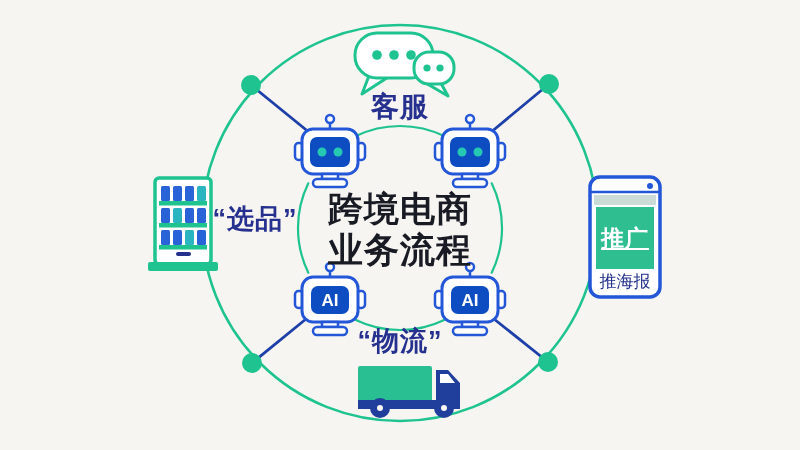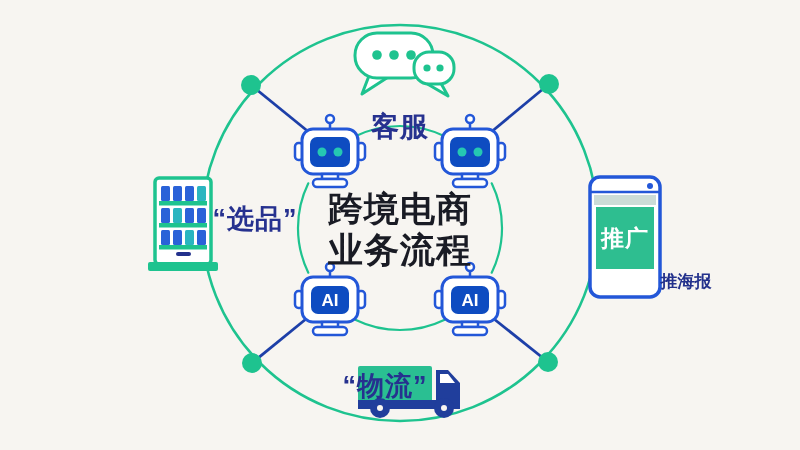--- a/index.html
+++ b/index.html
@@ -22,31 +22,31 @@
   }
   .center-title{
     left:290px;top:188px;width:220px;height:82px;
     flex-direction:column;
     font-size:35px;font-weight:800;line-height:41px;
     color:#191b24;letter-spacing:1px;
   }
   .node-label{
     font-size:27px;font-weight:700;color:#26318f;letter-spacing:1px;
   }
-  .label-top{left:350px;top:90px;width:100px;height:34px;font-size:28px;margin-top:20px;}
+  .label-top{left:350px;top:90px;width:100px;height:34px;font-size:28px;}
   .label-left{left:208px;top:202px;width:94px;height:34px;text-align:right;}
   .label-right{left:502px;top:202px;width:84px;height:34px;}
-  .label-bottom{left:337px;top:324px;width:96px;height:34px;margin-top:45px;}
+  .label-bottom{left:352px;top:324px;width:96px;height:34px;}
   .promo-label{
     left:596px;top:207px;width:58px;height:62px;
-    font-size:23px;font-weight:800;color:#ffffff;letter-spacing:1px;
+    font-size:23px;font-weight:800;color:#ffffff;letter-spacing:1px;text-decoration:underline;
   }
   .poster-label{
-    left:601px;top:268px;width:74px;height:26px;
-    font-size:17px;font-weight:700;color:#23318c;padding-left:48px;
+    left:588px;top:268px;width:74px;height:26px;
+    font-size:17px;font-weight:400;color:#23318c;
   }
   .ai-text{
     font-family:"Liberation Sans", sans-serif;
     font-size:17px;font-weight:800;fill:#ffffff;
   }
 </style>
 </head>
 <body>
 
 <div class="frame">

